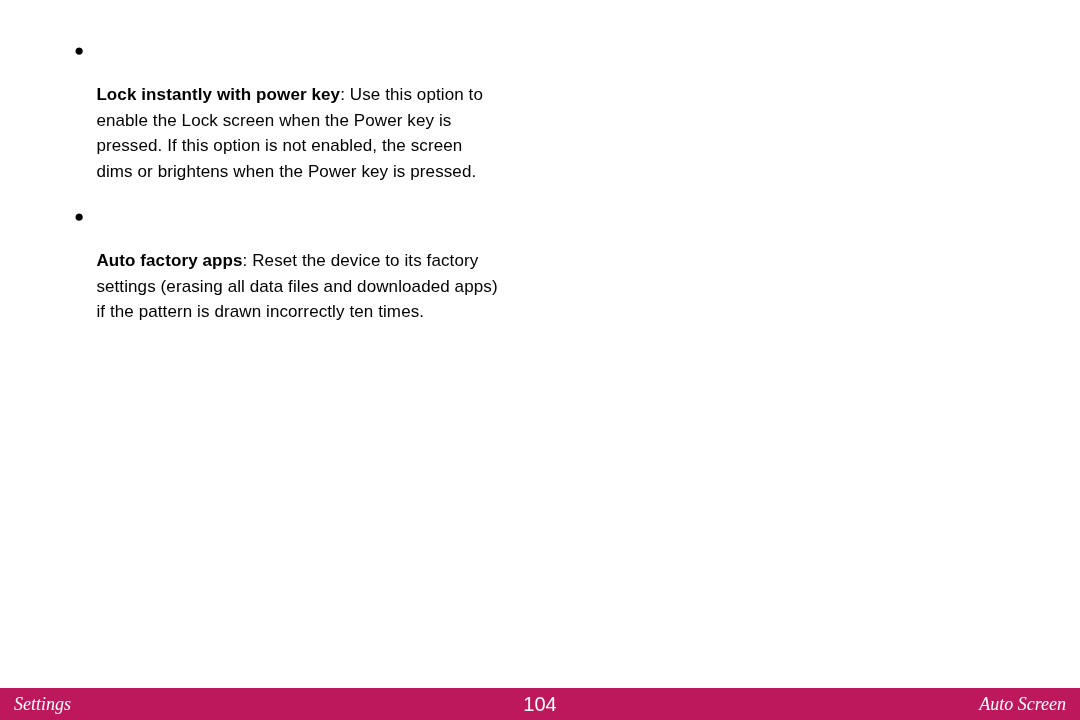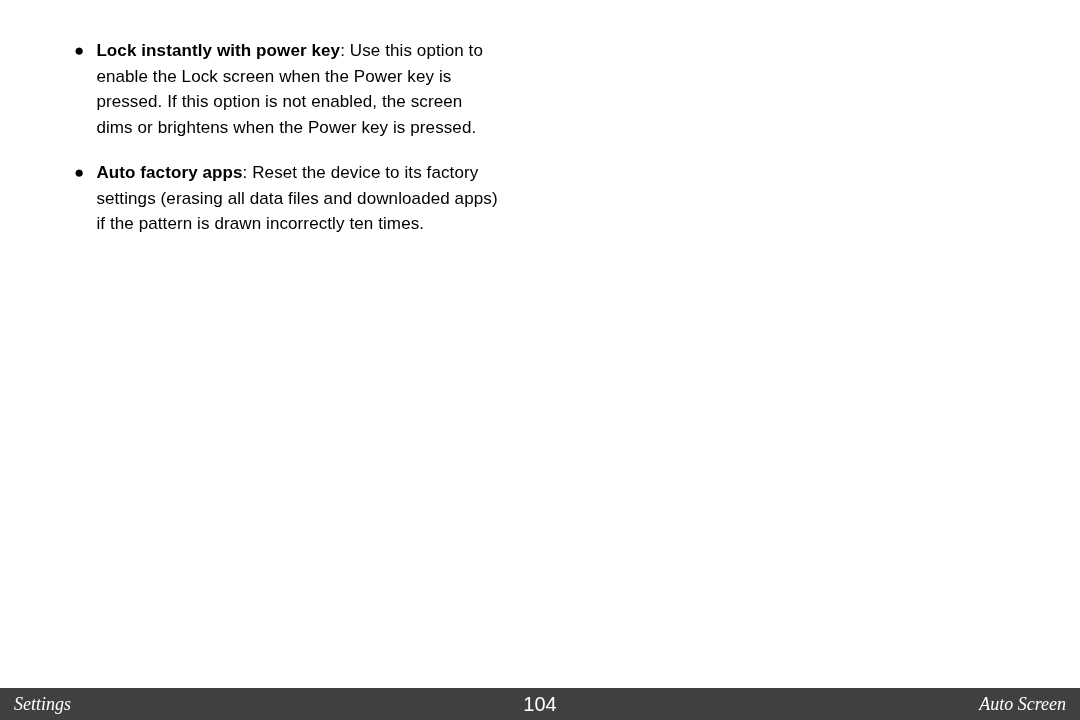--- a/index.html
+++ b/index.html
@@ -28,31 +28,32 @@
       letter-spacing: 0.1px;
     }
     .bullet {
       margin-right: 12px;
       margin-left: 14px;
       flex-shrink: 0;
       font-size: 17px;
     }
     .bullet-text {
       flex: 1;
+      margin-top: 44px;
     }
     .bold-title {
       font-weight: bold;
     }
     .footer {
       position: absolute;
       bottom: 0;
       left: 0;
       right: 0;
       height: 32px;
-      background: #404040;
+      background: #be185d;
       display: flex;
       align-items: center;
       justify-content: space-between;
       padding: 0 14px;
       color: #ffffff;
       font-style: italic;
       font-size: 18px;
       font-family: Georgia, 'Times New Roman', serif;
     }
     .footer-center {

